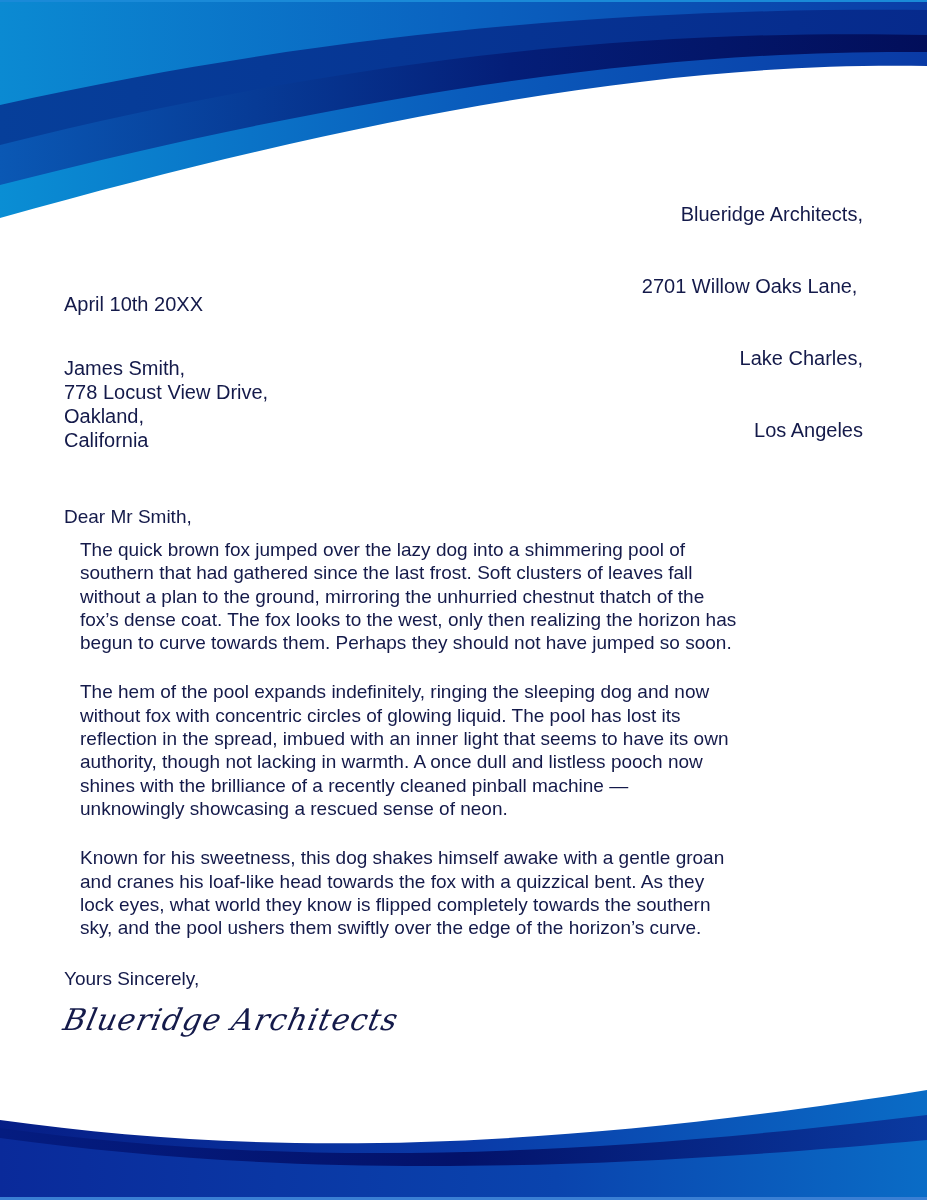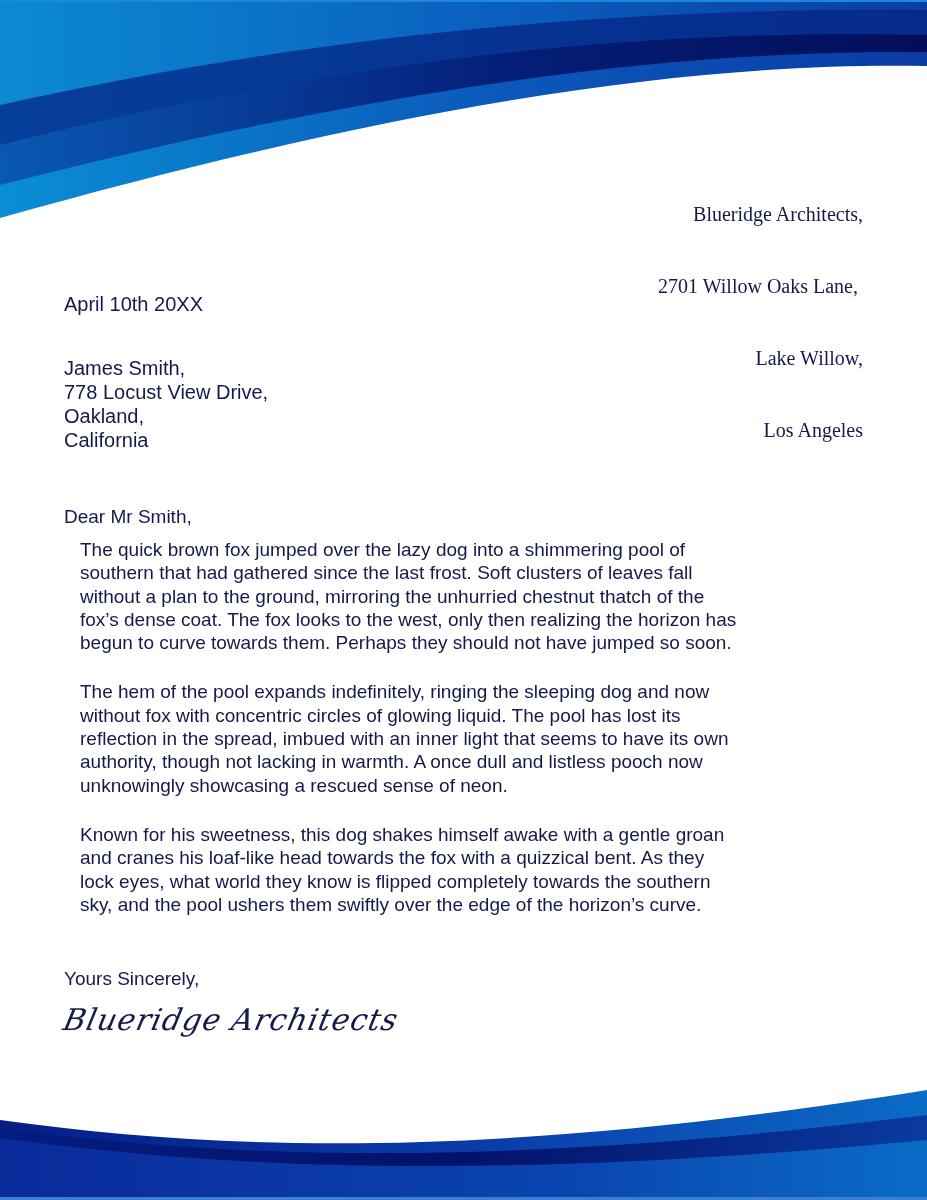--- a/index.html
+++ b/index.html
@@ -4,21 +4,21 @@
 <style>
   * { box-sizing: border-box; margin: 0; padding: 0; }
   html, body { width: 927px; height: 1200px; background: #ffffff; overflow: hidden; }
   body { position: relative; font-family: "Liberation Sans", "DejaVu Sans", sans-serif; color: #141a4a; }
   .wave { position: absolute; left: 0; width: 927px; display: block; }
   .wave-top { top: 0; height: 230px; }
   .wave-bottom { top: 1060px; height: 140px; }
 
   .sender {
     position: absolute; right: 64px; top: 154px;
-    text-align: right; font-size: 20px; line-height: 24px; white-space: pre; font-family: Liberation Serif, serif;
+    text-align: right; font-size: 20px; line-height: 24px; white-space: pre;
   }
   .sender div { display: block; }
 
   .date { position: absolute; left: 64px; top: 292px; font-size: 20px; line-height: 24px; }
 
   .recipient { position: absolute; left: 64px; top: 356px; font-size: 20px; line-height: 24px; }
 
   .salutation { position: absolute; left: 64px; top: 480px; font-size: 19px; line-height: 24px; margin-top: 25px; }
 
   .body { position: absolute; left: 64px; top: 538px; width: 770px; font-size: 19px; line-height: 23.3px; margin-left: 16px; }
@@ -66,21 +66,21 @@
 
   <path d="M0,0 H927 V35 C700,30 400,45 0,145 Z" fill="url(#gNavy)"></path>
 
   <path d="M0,0 H927 V10 C700,8 380,20 0,105 Z" fill="url(#gLight)"></path>
   <rect x="0" y="0" width="927" height="2" fill="#1a8ad8"></rect>
 </svg>
 
 <div class="sender">
   <div>Blueridge Architects,</div>
   <div>2701 Willow Oaks Lane, </div>
-  <div>Lake Willow,</div>
+  <div>Lake Charles,</div>
   <div>Los Angeles</div>
 </div>
 
 <div class="date">April 10th 20XX</div>
 
 <div class="recipient">
   <div>James Smith,</div>
   <div>778 Locust View Drive,</div>
   <div>Oakland,</div>
   <div>California</div>
@@ -94,20 +94,21 @@
     <span class="line">southern that had gathered since the last frost. Soft clusters of leaves fall</span>
     <span class="line">without a plan to the ground, mirroring the unhurried chestnut thatch of the</span>
     <span class="line">fox’s dense coat. The fox looks to the west, only then realizing the horizon has</span>
     <span class="line">begun to curve towards them. Perhaps they should not have jumped so soon.</span>
   </div>
   <div class="para">
     <span class="line">The hem of the pool expands indefinitely, ringing the sleeping dog and now</span>
     <span class="line">without fox with concentric circles of glowing liquid. The pool has lost its</span>
     <span class="line">reflection in the spread, imbued with an inner light that seems to have its own</span>
     <span class="line">authority, though not lacking in warmth. A once dull and listless pooch now</span>
+    <span class="line">shines with the brilliance of a recently cleaned pinball machine —</span>
     <span class="line">unknowingly showcasing a rescued sense of neon.</span>
   </div>
   <div class="para">
     <span class="line">Known for his sweetness, this dog shakes himself awake with a gentle groan</span>
     <span class="line">and cranes his loaf-like head towards the fox with a quizzical bent. As they</span>
     <span class="line">lock eyes, what world they know is flipped completely towards the southern</span>
     <span class="line">sky, and the pool ushers them swiftly over the edge of the horizon’s curve.</span>
   </div>
 </div>
 

